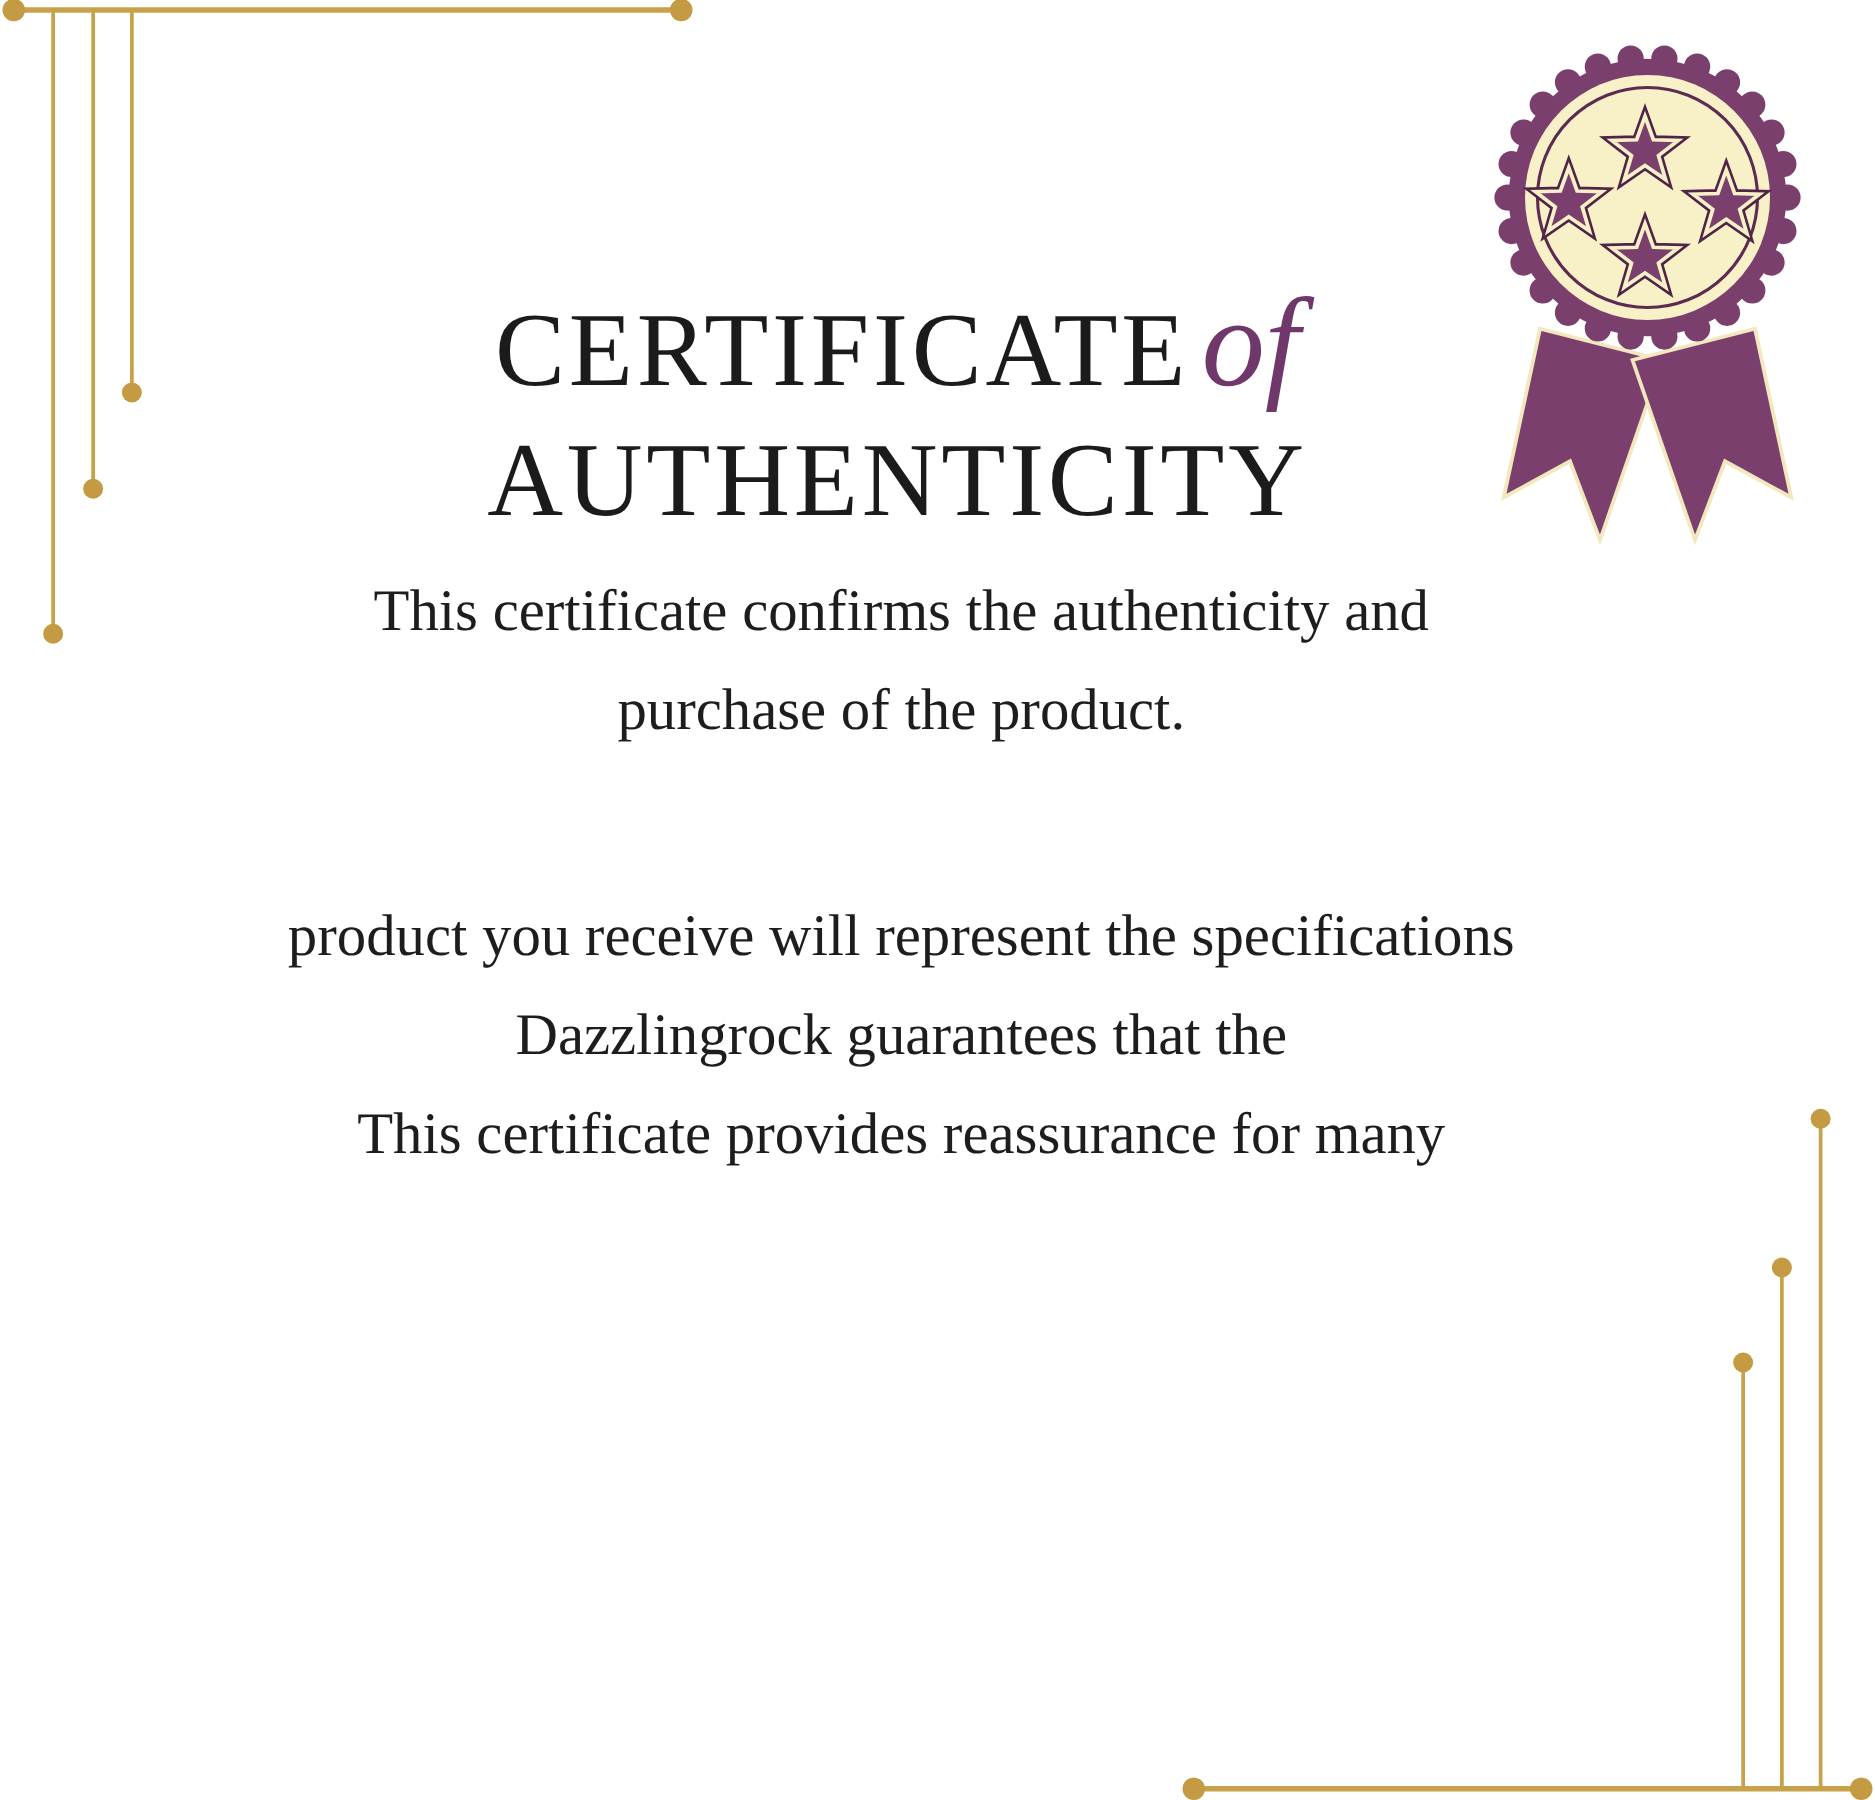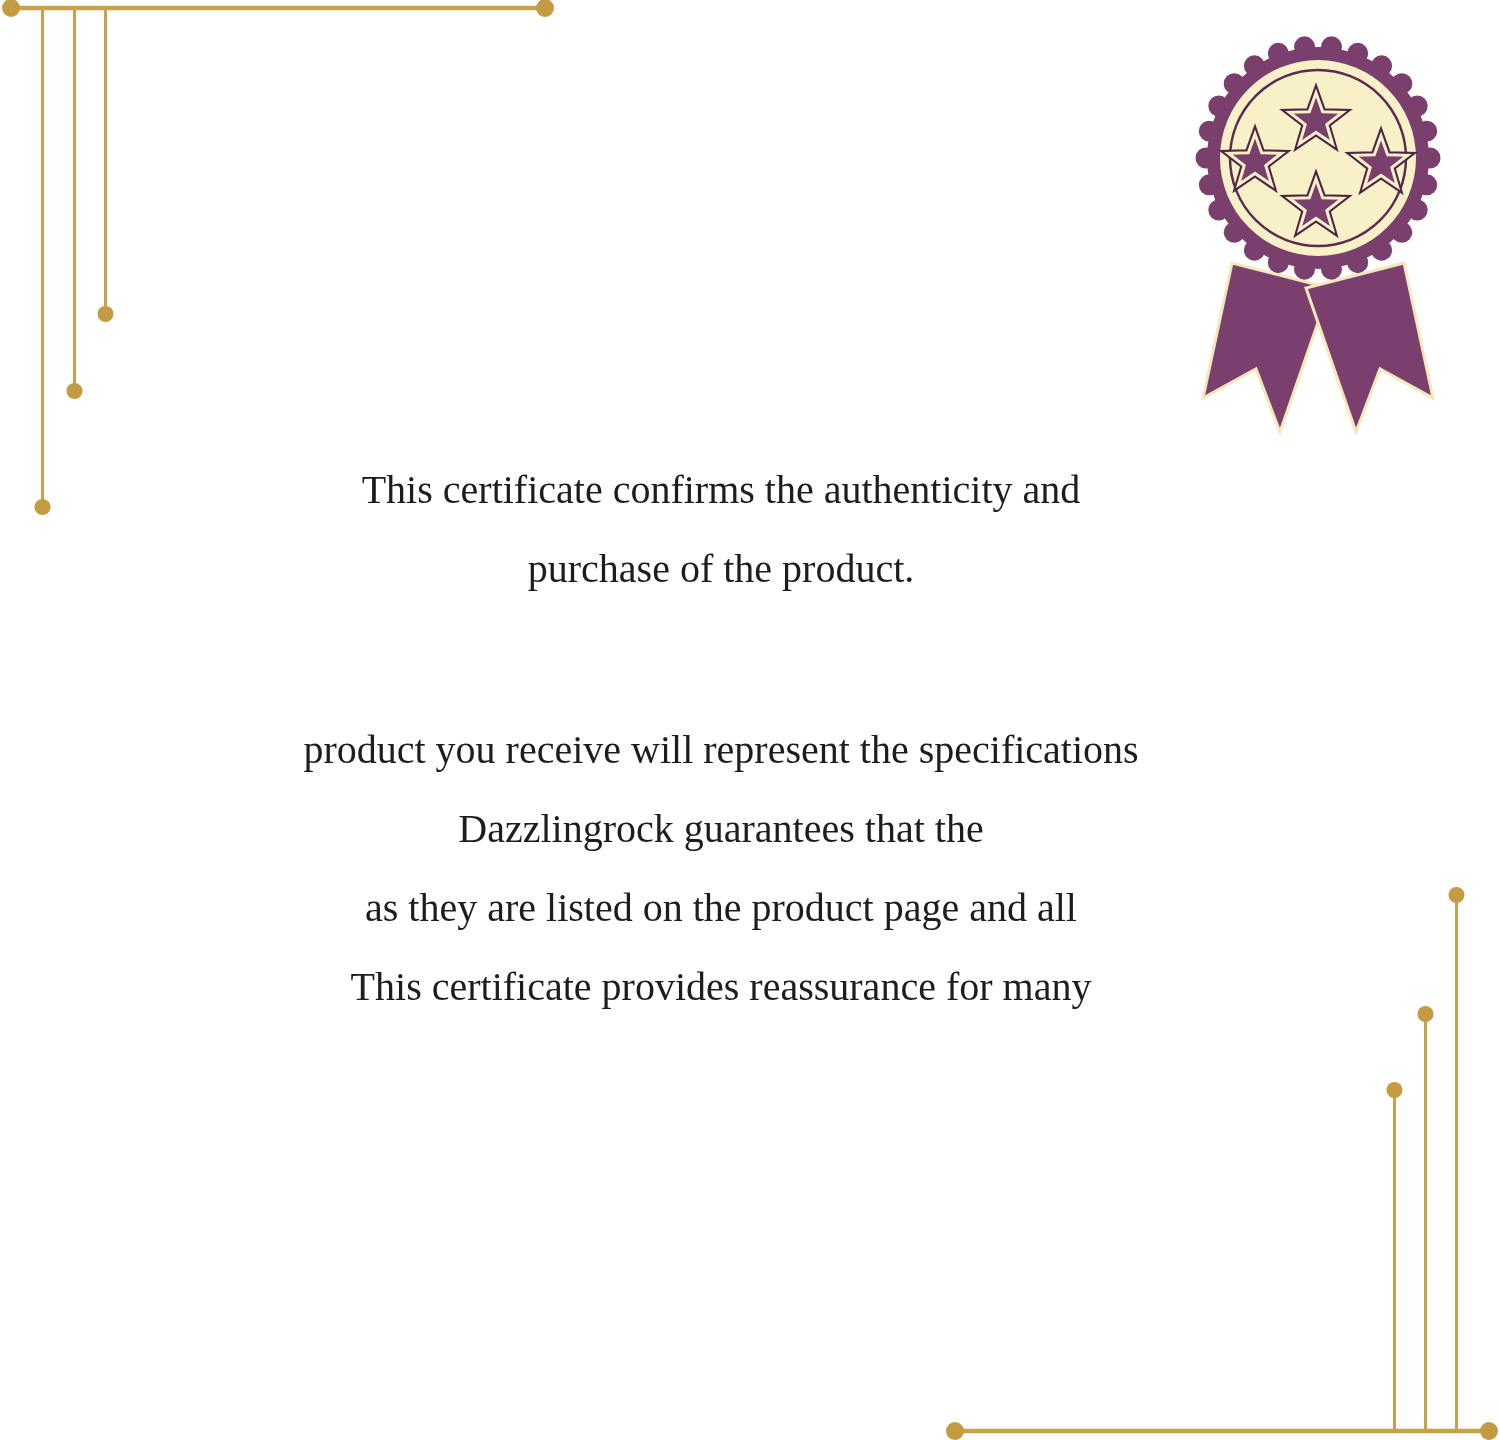--- a/index.html
+++ b/index.html
@@ -20,21 +20,21 @@
     font-size:84px;line-height:104px;letter-spacing:3px;
     color:#1b1b1b;
   }
   .title .of{
     font-style:italic;font-size:101px;letter-spacing:0;
     margin-left:10px;
   }
   .para{
     position:absolute;left:0;width:1442px;
     text-align:center;
-    font-size:40px;line-height:79px;
+    font-size:47px;line-height:79px;
     color:#1d1d1d;
   }
   #intro{top:450px;}
   #bodytext{top:710px;}
 </style>
 </head>
 <body>
 
 <div class="page">
 
@@ -108,26 +108,29 @@
         <path d="M128.0,67.0L134.7,85.8L154.6,86.3L138.8,98.5L144.5,117.7L128.0,106.4L111.5,117.7L117.2,98.5L101.4,86.3L121.3,85.8Z" fill="#7B3F6E" stroke="#F8F1C8" stroke-width="3" stroke-linejoin="miter"></path>
         <path d="M67.0,105.5L74.3,126.0L96.0,126.6L78.8,139.8L84.9,160.7L67.0,148.4L49.1,160.7L55.2,139.8L38.0,126.6L59.7,126.0Z" fill="none" stroke="#4F2447" stroke-width="5.5" stroke-linejoin="miter"></path>
         <path d="M67.0,108.0L73.7,126.8L93.6,127.3L77.8,139.5L83.5,158.7L67.0,147.4L50.5,158.7L56.2,139.5L40.4,127.3L60.3,126.8Z" fill="#7B3F6E" stroke="#F8F1C8" stroke-width="3" stroke-linejoin="miter"></path>
         <path d="M193.0,107.5L200.3,128.0L222.0,128.6L204.8,141.8L210.9,162.7L193.0,150.4L175.1,162.7L181.2,141.8L164.0,128.6L185.7,128.0Z" fill="none" stroke="#4F2447" stroke-width="5.5" stroke-linejoin="miter"></path>
         <path d="M193.0,110.0L199.7,128.8L219.6,129.3L203.8,141.5L209.5,160.7L193.0,149.4L176.5,160.7L182.2,141.5L166.4,129.3L186.3,128.8Z" fill="#7B3F6E" stroke="#F8F1C8" stroke-width="3" stroke-linejoin="miter"></path>
         <path d="M128.0,150.5L135.3,171.0L157.0,171.6L139.8,184.8L145.9,205.7L128.0,193.4L110.1,205.7L116.2,184.8L99.0,171.6L120.7,171.0Z" fill="none" stroke="#4F2447" stroke-width="5.5" stroke-linejoin="miter"></path>
         <path d="M128.0,153.0L134.7,171.8L154.6,172.3L138.8,184.5L144.5,203.7L128.0,192.4L111.5,203.7L117.2,184.5L101.4,172.3L121.3,171.8Z" fill="#7B3F6E" stroke="#F8F1C8" stroke-width="3" stroke-linejoin="miter"></path>
       </g>
   </svg>
 
+  <div class="title" style="color: rgb(27, 27, 27);">
+    <div><span>CERTIFICATE</span><span class="of" style="color: rgb(112, 56, 106);">of</span></div>
+    <div>AUTHENTICITY</div>
+  </div>
 
   <div id="intro" class="para">
     <div>This certificate confirms the authenticity and</div>
     <div>purchase of the product.</div>
   </div>
 
   <div id="bodytext" class="para">
     <div>product you receive will represent the specifications</div>
     <div>Dazzlingrock guarantees that the</div>
-    <div>as they are listed on the product page and all</div>
     <div>This certificate provides reassurance for many</div>
   </div>
 
 </div>
 
 </body></html>

